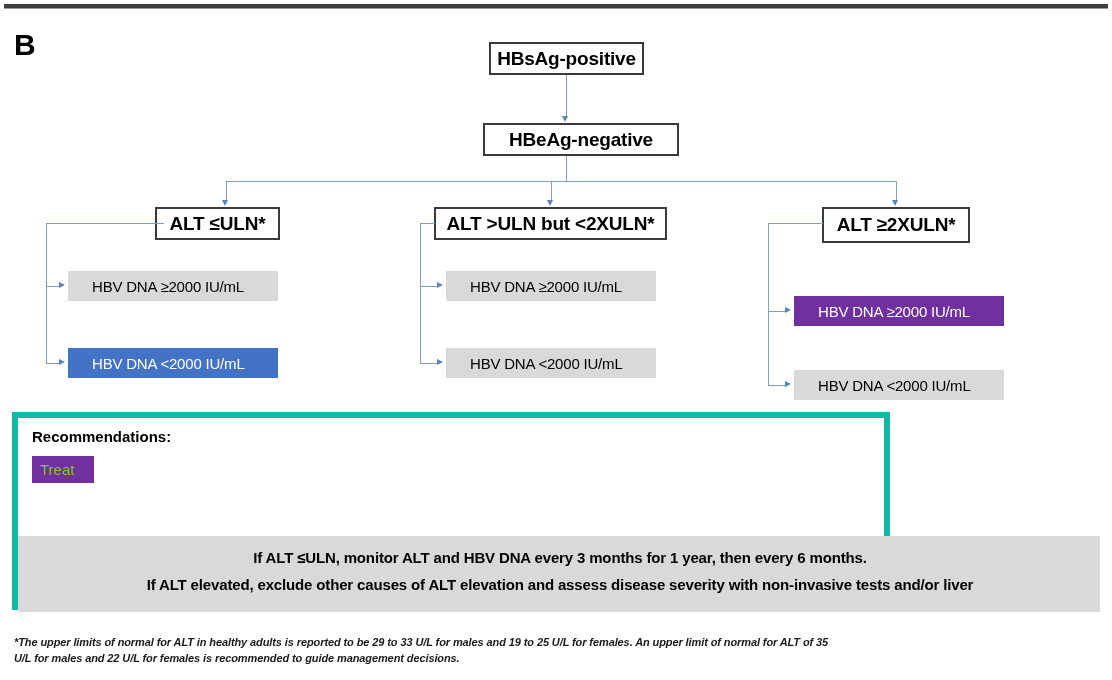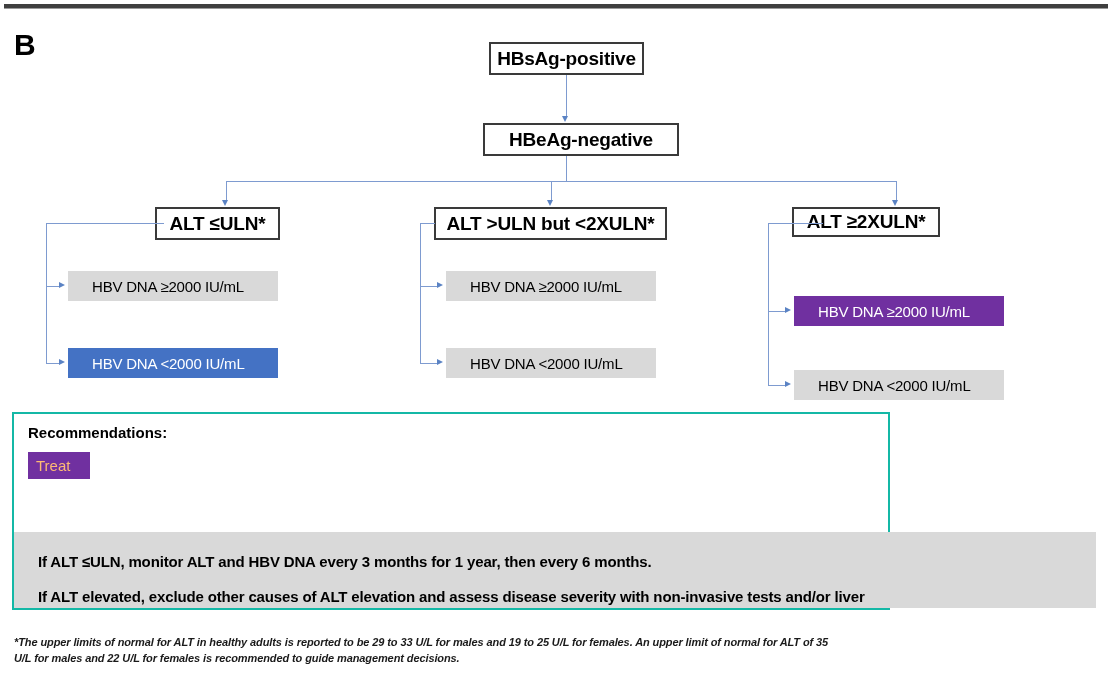--- a/index.html
+++ b/index.html
@@ -97,41 +97,42 @@
 
   
   .rec-panel {
     position: absolute;
     left: 12px;
     top: 412px;
     width: 878px;
     height: 198px;
     box-sizing: border-box;
     background: #ffffff;
-    border: 2px solid #14b8a6;
+    border: 6px solid #14b8a6;
+    text-align: center;
   }
   .rec-title {
     position: absolute;
     left: 14px;
     top: 10px;
     font-size: 15px;
     font-weight: bold;
   }
   .legend-treat {
     position: absolute;
     left: 14px;
     top: 38px;
     width: 62px;
     height: 27px;
     box-sizing: border-box;
     display: flex;
     align-items: center;
     padding-left: 8px;
     background: #7030a0;
-    color: #fdba74;
+    color: #84cc16;
     font-size: 15px;
   }
   .legend-monitor {
     position: absolute;
     left: 14px;
     top: 76px;
     width: 800px;
     height: 27px;
     box-sizing: border-box;
     display: flex;
@@ -151,21 +152,21 @@
     height: 76px;
     box-sizing: border-box;
     background: #d9d9d9;
     padding: 7px 10px 0 12px;
     font-size: 15px;
     font-weight: bold;
     line-height: 1.52;
     letter-spacing: -0.15px;
     color: #000000;
   }
-  .rec-body p { margin: 12px; }
+  .rec-body p { margin: 4px; }
 
   
   .footnote {
     position: absolute;
     left: 14px;
     top: 620px;
     width: 1080px;
     font-size: 11px;
     font-style: italic;
     font-weight: bold;
@@ -186,21 +187,21 @@
   <div class="panel-letter">B</div>
 
   <div class="node outlined" style="left:489px; top:42px; width:155px; height:33px;">HBsAg-positive</div>
 
   <div class="node outlined" style="left:483px; top:123px; width:196px; height:33px;">HBeAg-negative</div>
 
   <div class="node outlined" style="left:155px; top:207px; width:125px; height:33px;">ALT ≤ULN*</div>
 
   <div class="node outlined" style="left:434px; top:207px; width:233px; height:33px;">ALT &gt;ULN but &lt;2XULN*</div>
 
-  <div class="node outlined" style="left:792px; top:207px; width:148px; height:30px;">ALT ≥2XULN*</div>
+  <div class="node outlined" style="left:822px; top:207px; width:148px; height:36px;">ALT ≥2XULN*</div>
 
   <div class="chip gray" style="left:68px; top:271px; width:210px; height:30px;">HBV DNA ≥2000 IU/mL</div>
   <div class="chip blue" style="left:68px; top:348px; width:210px; height:30px;">HBV DNA &lt;2000 IU/mL</div>
 
   <div class="chip gray" style="left:446px; top:271px; width:210px; height:30px;">HBV DNA ≥2000 IU/mL</div>
   <div class="chip gray" style="left:446px; top:348px; width:210px; height:30px;">HBV DNA &lt;2000 IU/mL</div>
 
   <div class="chip purple" style="left:794px; top:296px; width:210px; height:30px;">HBV DNA ≥2000 IU/mL</div>
   <div class="chip gray" style="left:794px; top:370px; width:210px; height:30px;">HBV DNA &lt;2000 IU/mL</div>
 

